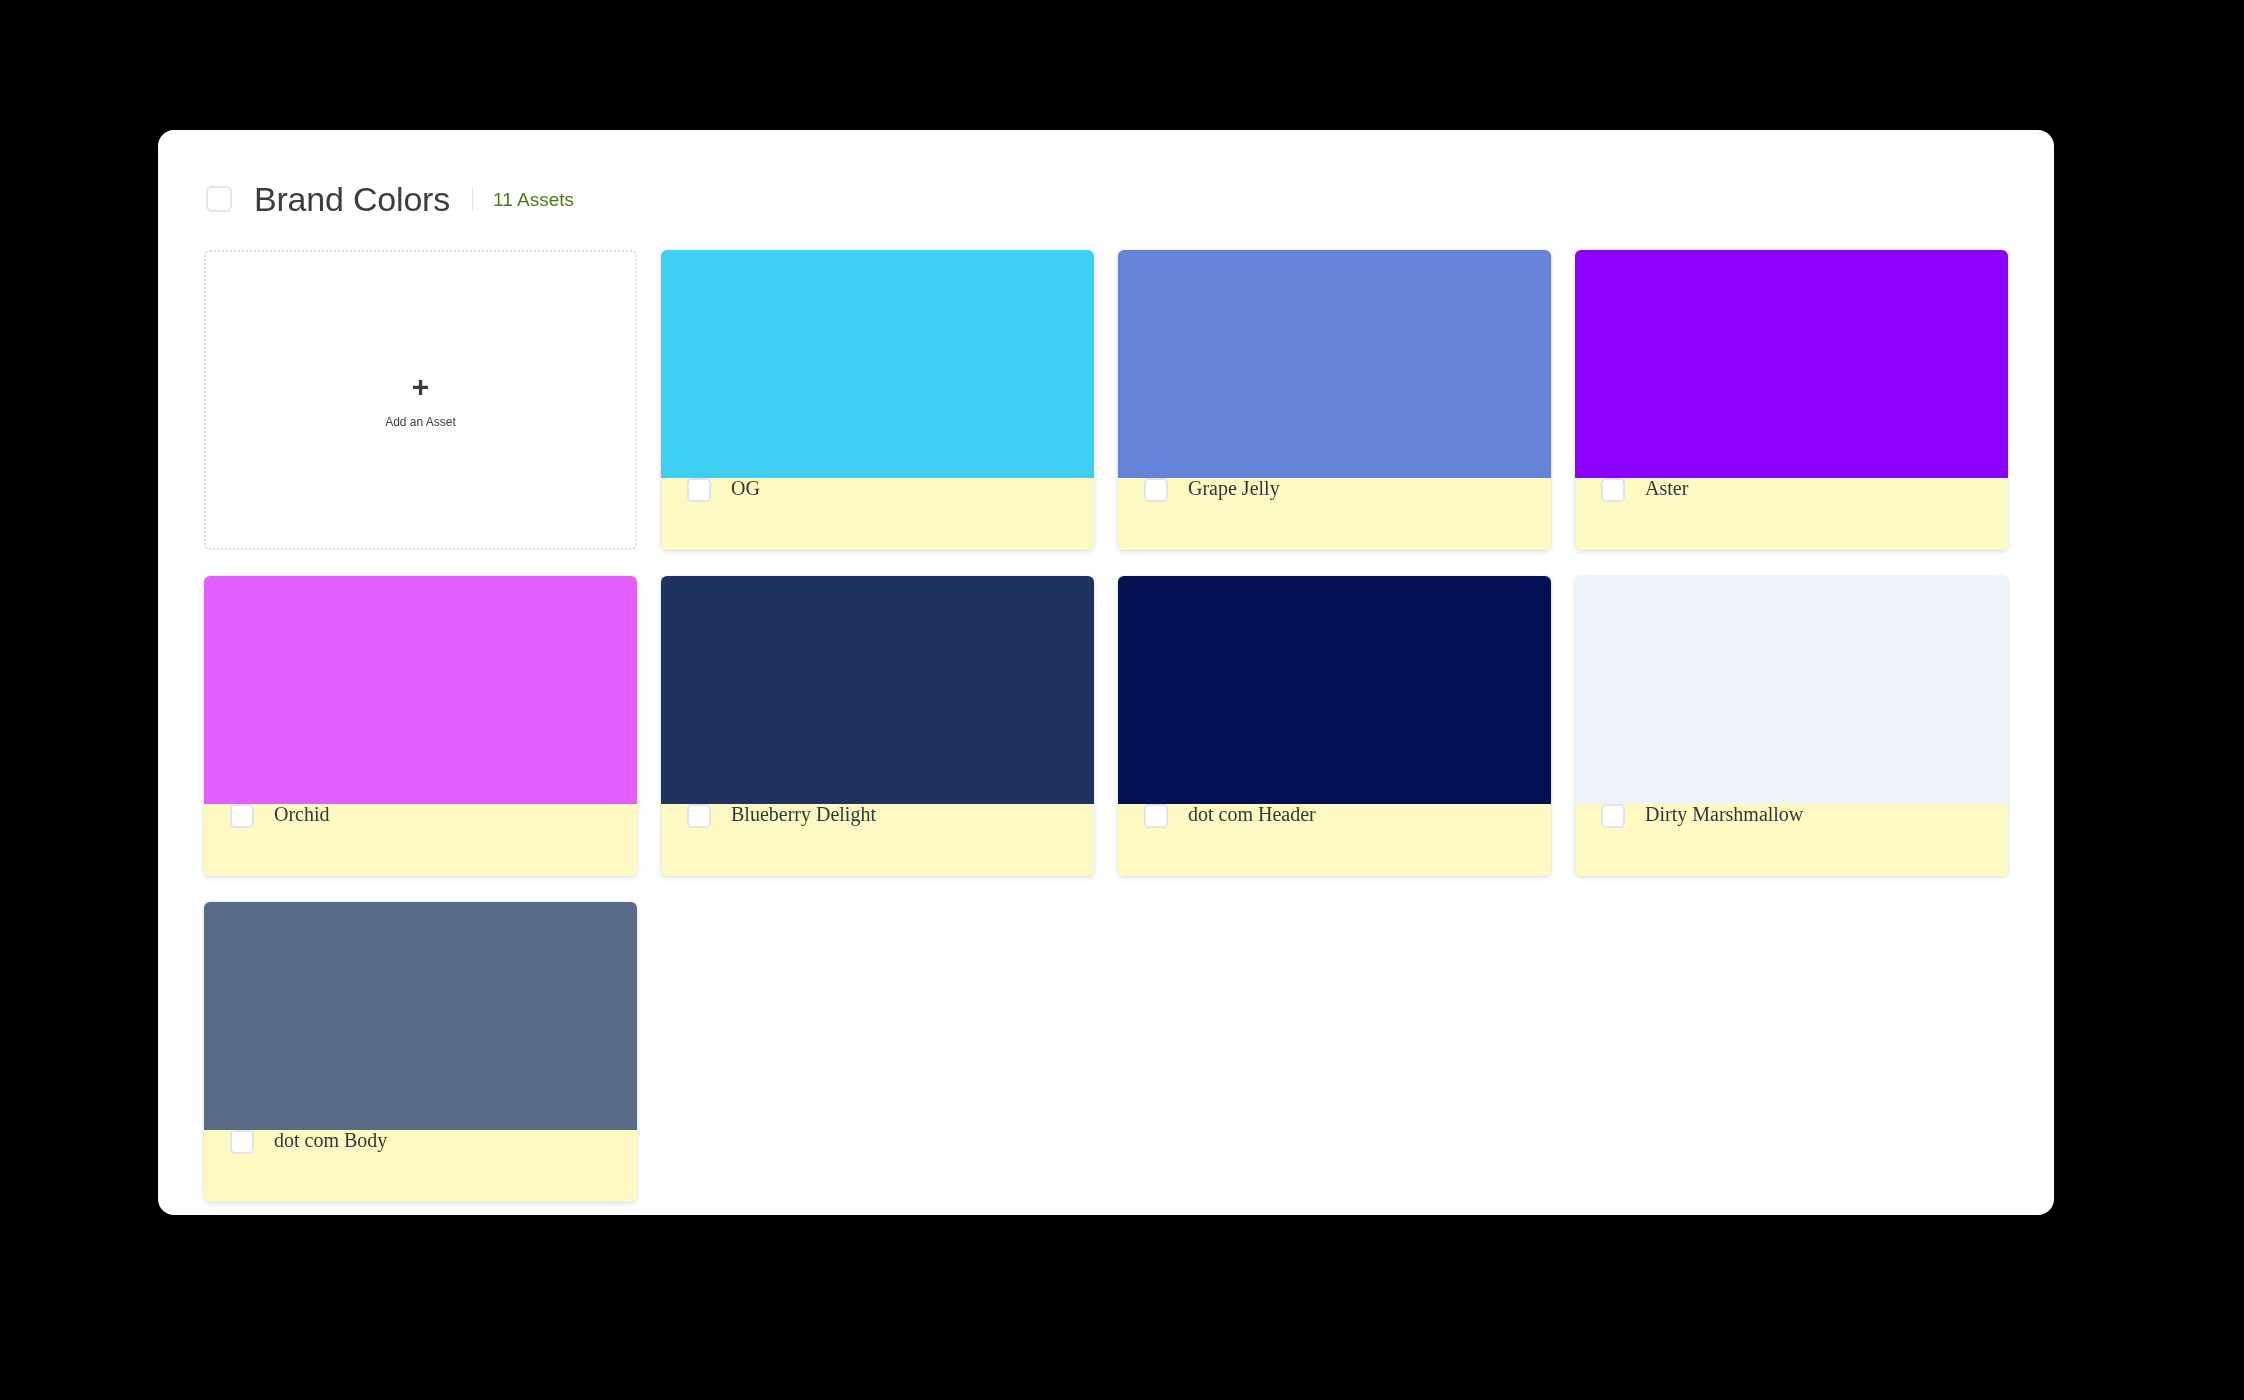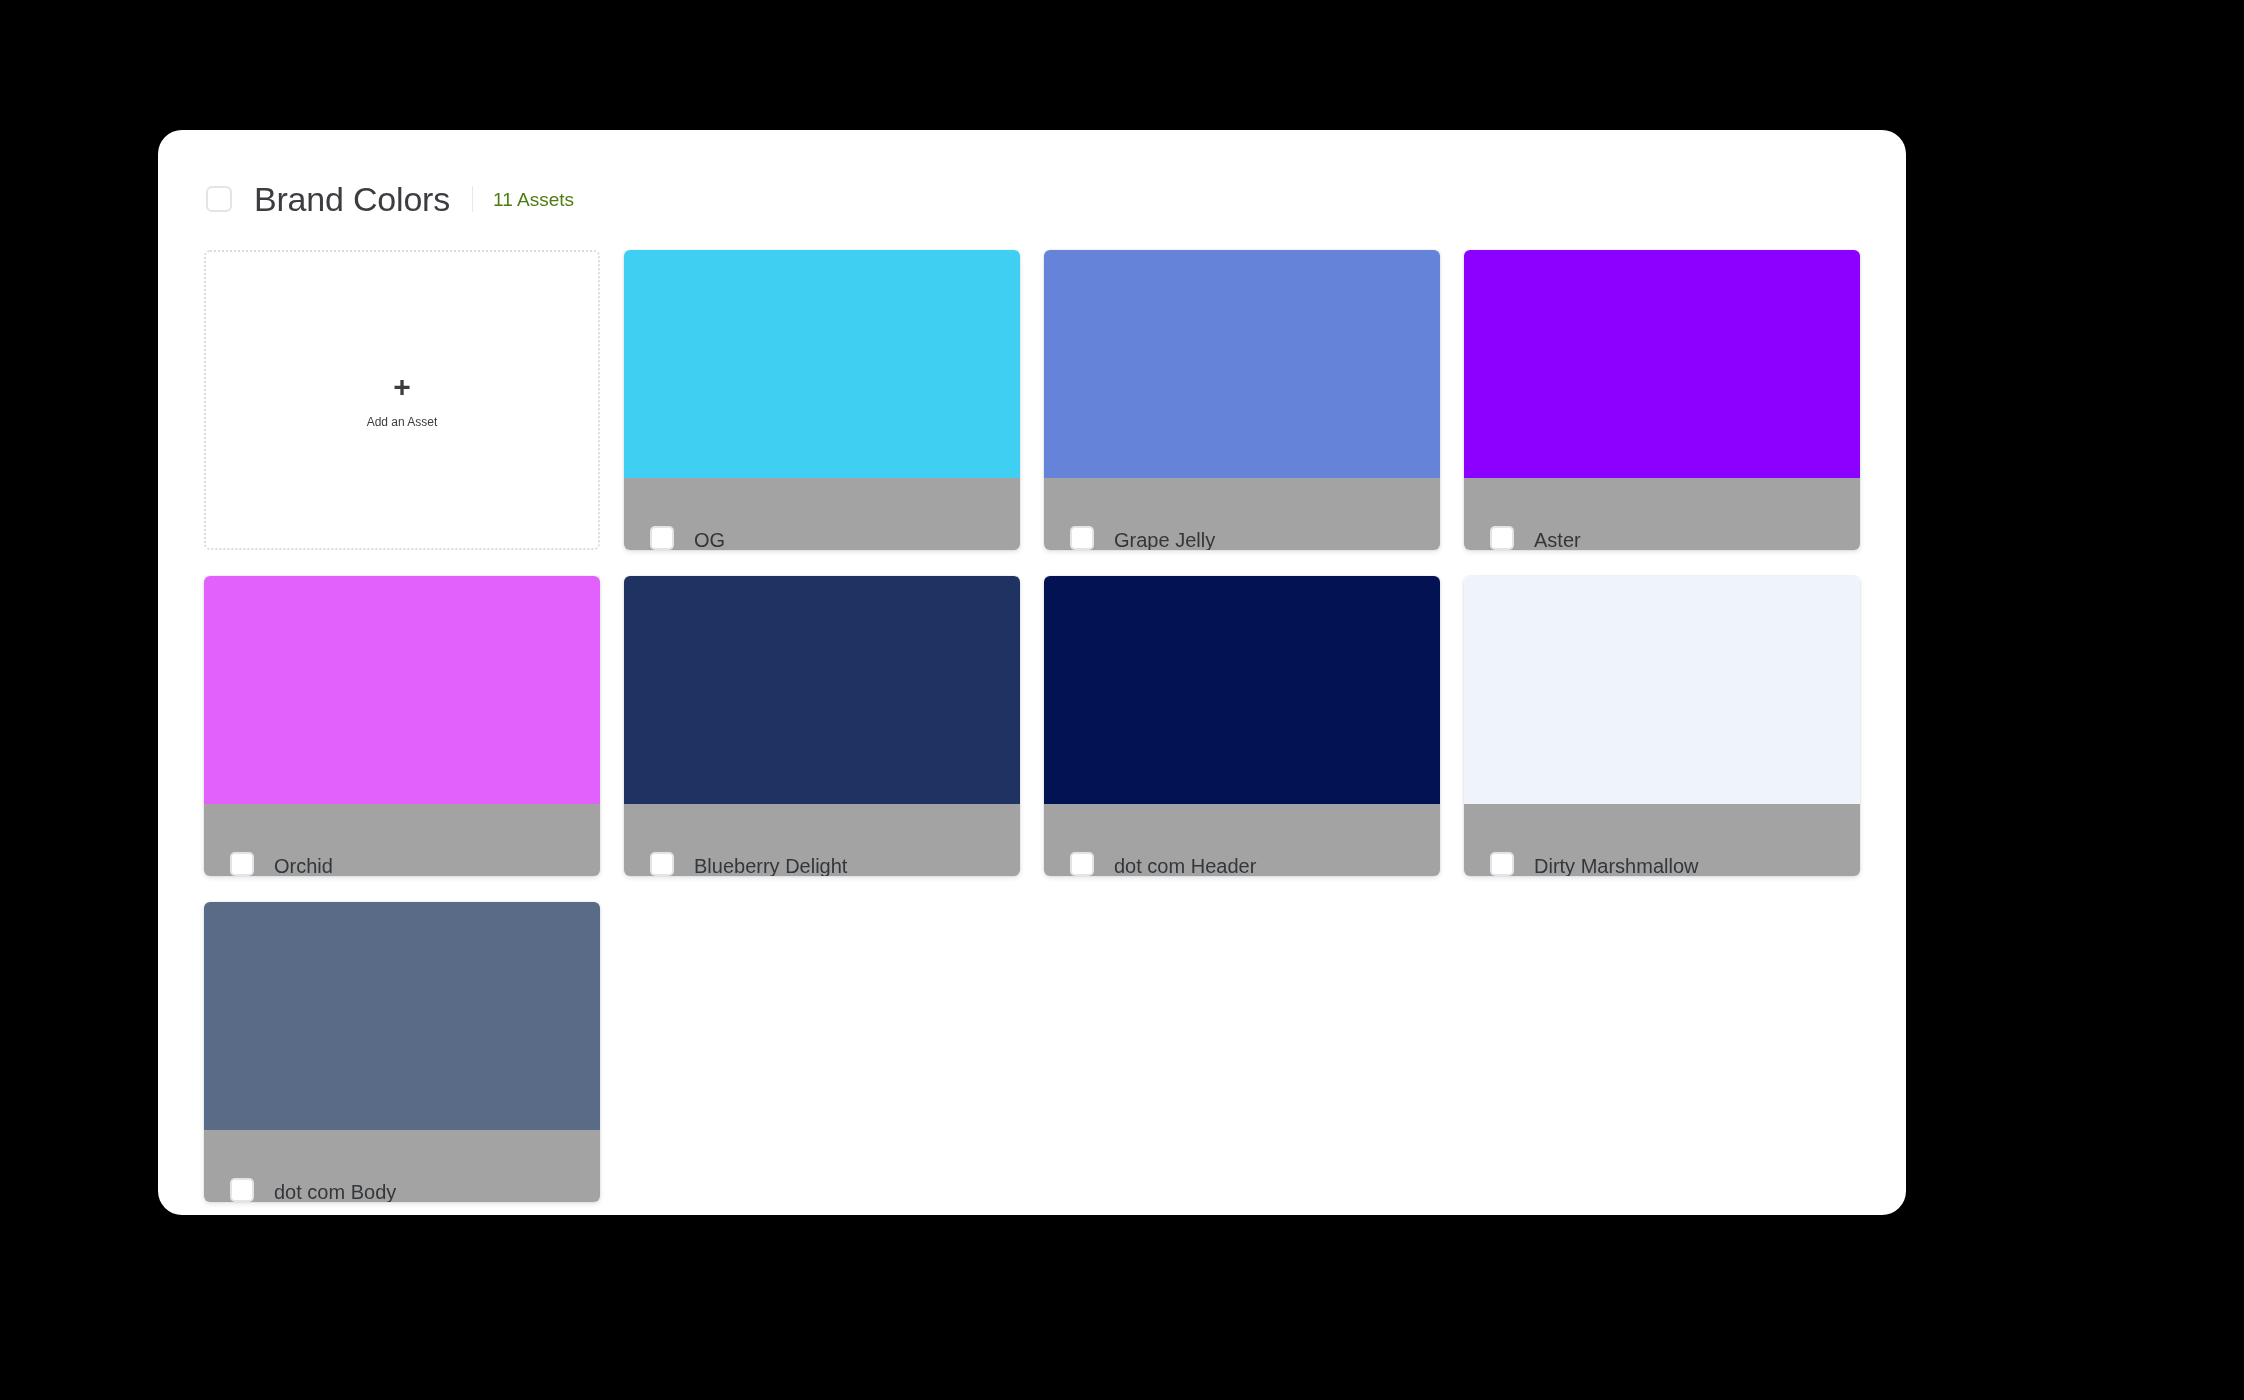--- a/index.html
+++ b/index.html
@@ -17,24 +17,24 @@
     width: 2244px;
     height: 1400px;
     background: #000000;
   }
 
   
   .panel {
     position: absolute;
     left: 158px;
     top: 130px;
-    width: 1748px;
+    width: 1896px;
     height: 1085px;
     background: #ffffff;
-    border-radius: 24px;
+    border-radius: 16px;
     padding: 42px 46px 0 46px;
   }
 
   
   .header {
     display: flex;
     align-items: center;
     height: 54px;
     margin-bottom: 24px;
     padding-left: 2px;
@@ -125,23 +125,24 @@
 
   .swatch {
     height: 228px;
     width: 100%;
     flex: 0 0 auto;
   }
 
   .card-label {
     flex: 1 1 auto;
     display: flex;
-    align-items: flex-end;
+    align-items: flex-start;
     padding-left: 26px;
-    background: #a3a3a3;
+    background: #fef9c3;
+    font-family: Liberation Serif, serif;
   }
 
   .card-label .name {
     font-size: 20px;
     color: #34373a;
     margin-left: 20px;
     line-height: 1;
     white-space: nowrap;
   }
 </style>

